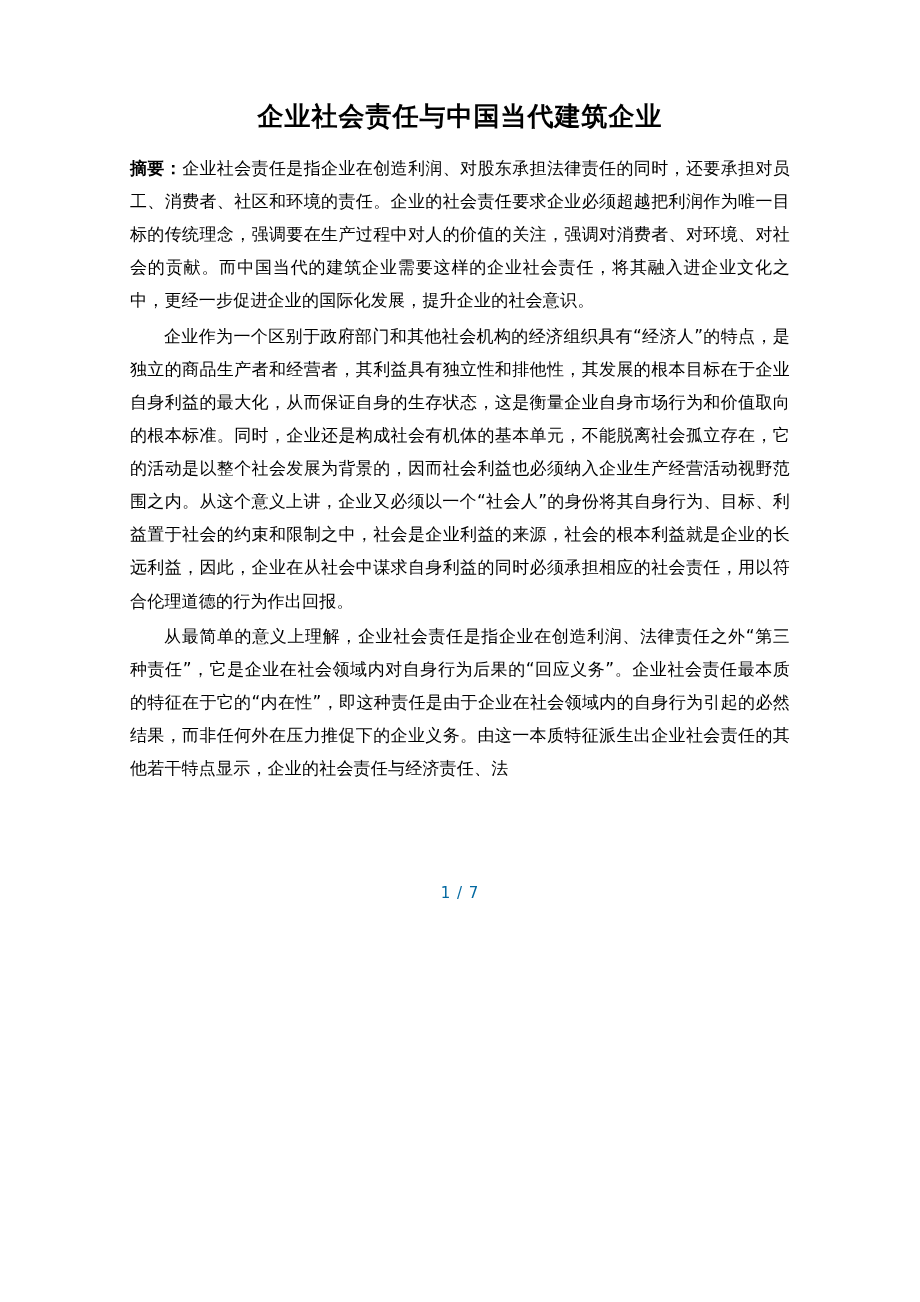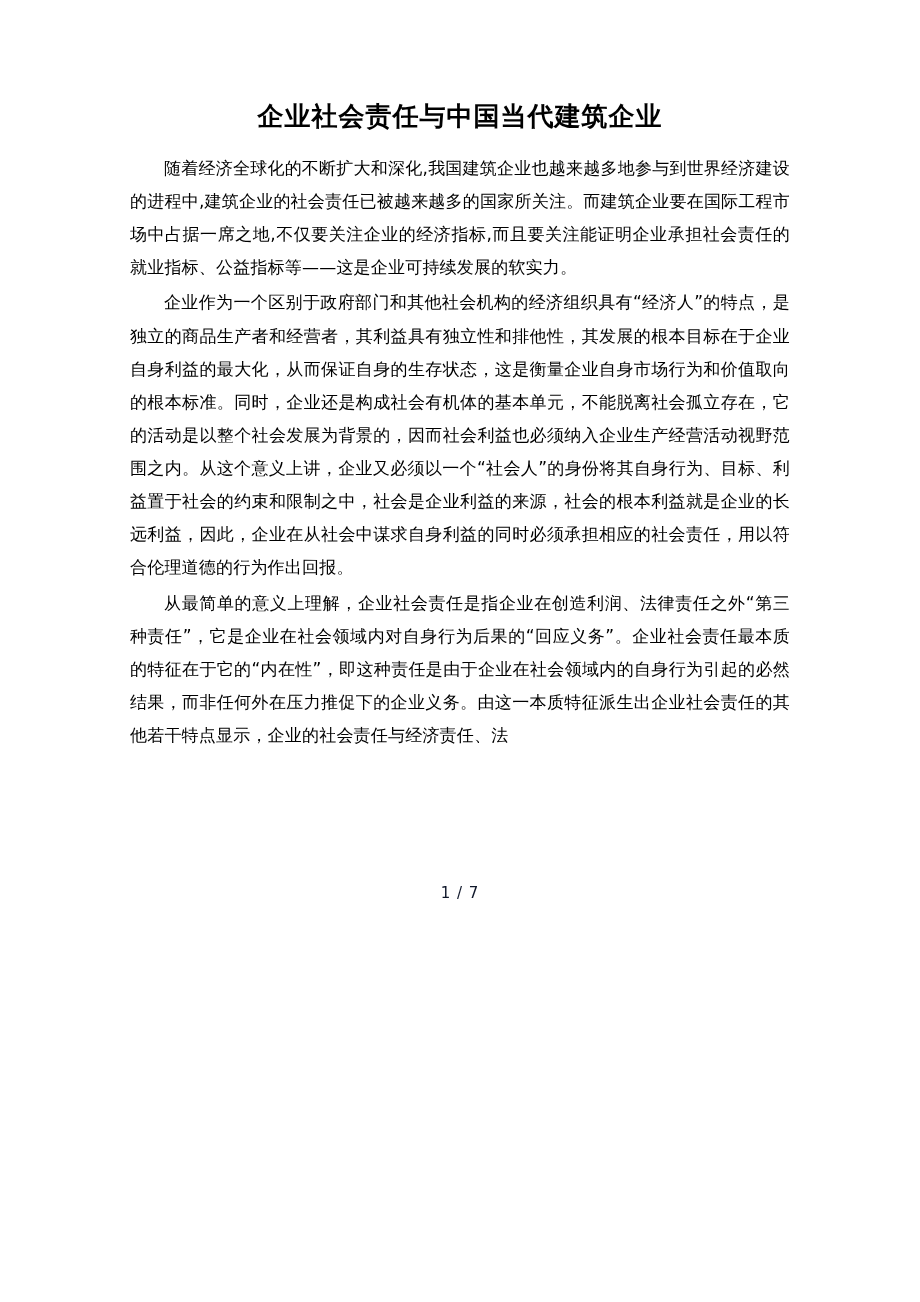--- a/index.html
+++ b/index.html
@@ -54,35 +54,35 @@
   .abstract-label {
     font-weight: bold;
   }
   .footer {
     position: absolute;
     left: 0;
     right: 0;
     bottom: 68px;
     text-align: center;
     font-size: 15px;
-    color: #0f172a;
+    color: #0369a1;
     letter-spacing: 1px;
   }
 </style>
 </head>
 <body>
 
 <div class="page">
   <div class="content">
 
     <h1 class="doc-title">企业社会责任与中国当代建筑企业</h1>
 
 
+    <p class="para"><span class="abstract-label">摘要：</span><span>企业社会责任是指企业在创造利润、对股东承担法律责任的同时，还要承担对员工、消费者、社区和环境的责任。企业的社会责任要求企业必须超越把利润作为唯一目标的传统理念，强调要在生产过程中对人的价值的关注，强调对消费者、对环境、对社会的贡献。而中国当代的建筑企业需要这样的企业社会责任，将其融入进企业文化之中，更经一步促进企业的国际化发展，提升企业的社会意识。</span></p>
 
-    <p class="para indent">随着经济全球化的不断扩大和深化,我国建筑企业也越来越多地参与到世界经济建设的进程中,建筑企业的社会责任已被越来越多的国家所关注。而建筑企业要在国际工程市场中占据一席之地,不仅要关注企业的经济指标,而且要关注能证明企业承担社会责任的就业指标、公益指标等——这是企业可持续发展的软实力。</p>
 
     <p class="para indent">企业作为一个区别于政府部门和其他社会机构的经济组织具有“经济人”的特点，是独立的商品生产者和经营者，其利益具有独立性和排他性，其发展的根本目标在于企业自身利益的最大化，从而保证自身的生存状态，这是衡量企业自身市场行为和价值取向的根本标准。同时，企业还是构成社会有机体的基本单元，不能脱离社会孤立存在，它的活动是以整个社会发展为背景的，因而社会利益也必须纳入企业生产经营活动视野范围之内。从这个意义上讲，企业又必须以一个“社会人”的身份将其自身行为、目标、利益置于社会的约束和限制之中，社会是企业利益的来源，社会的根本利益就是企业的长远利益，因此，企业在从社会中谋求自身利益的同时必须承担相应的社会责任，用以符合伦理道德的行为作出回报。</p>
 
     <p class="para indent">从最简单的意义上理解，企业社会责任是指企业在创造利润、法律责任之外“第三种责任”，它是企业在社会领域内对自身行为后果的“回应义务”。企业社会责任最本质的特征在于它的“内在性”，即这种责任是由于企业在社会领域内的自身行为引起的必然结果，而非任何外在压力推促下的企业义务。由这一本质特征派生出企业社会责任的其他若干特点显示，企业的社会责任与经济责任、法</p>
 
   </div>
 
   <div class="footer">1 / 7</div>
 </div>
 

